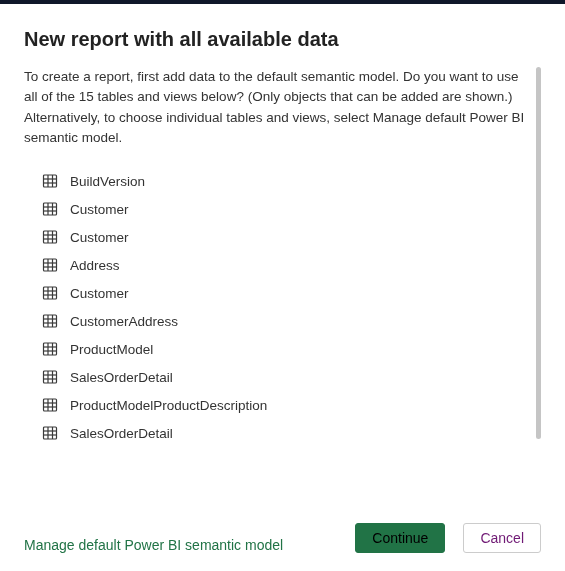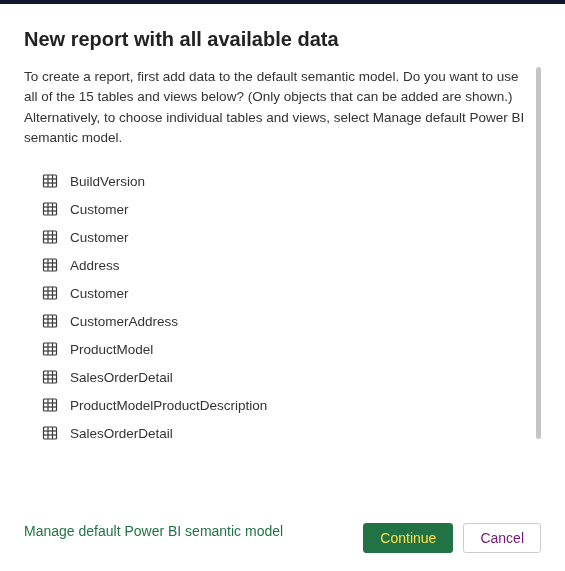--- a/index.html
+++ b/index.html
@@ -68,22 +68,22 @@
       position: absolute;
       right: 0;
       top: 0;
       width: 5px;
       height: 372px;
       background: #c5c5c5;
       border-radius: 3px;
     }
     .footer {
       display: flex;
-      align-items: flex-start;
-      gap: 10px;
+      align-items: flex-end;
+      gap: 18px;
       padding: 14px 0 18px 0;
     }
     .manage-link {
       color: #217346;
       font-size: 14px;
       text-decoration: none;
       cursor: pointer;
       flex: 1;
     }
     .btn {
@@ -92,21 +92,21 @@
       padding: 6px 16px;
       border-radius: 3px;
       cursor: pointer;
       border: 1px solid #ccc;
       background: #fff;
       color: #701a75;
     }
     .btn-primary {
       background: #217346;
       border-color: #217346;
-      color: #fde047;
+      color: #000000;
     }
   </style>
 </head>
 <body>
 
 <div class="dialog">
   <h1 class="dialog-title">New report with all available data</h1>
 
   <div class="dialog-body">
     <p class="dialog-desc">To create a report, first add data to the default semantic model. Do you want to use all of the 15 tables and views below? (Only objects that can be added are shown.) Alternatively, to choose individual tables and views, select Manage default Power BI semantic model.</p>

